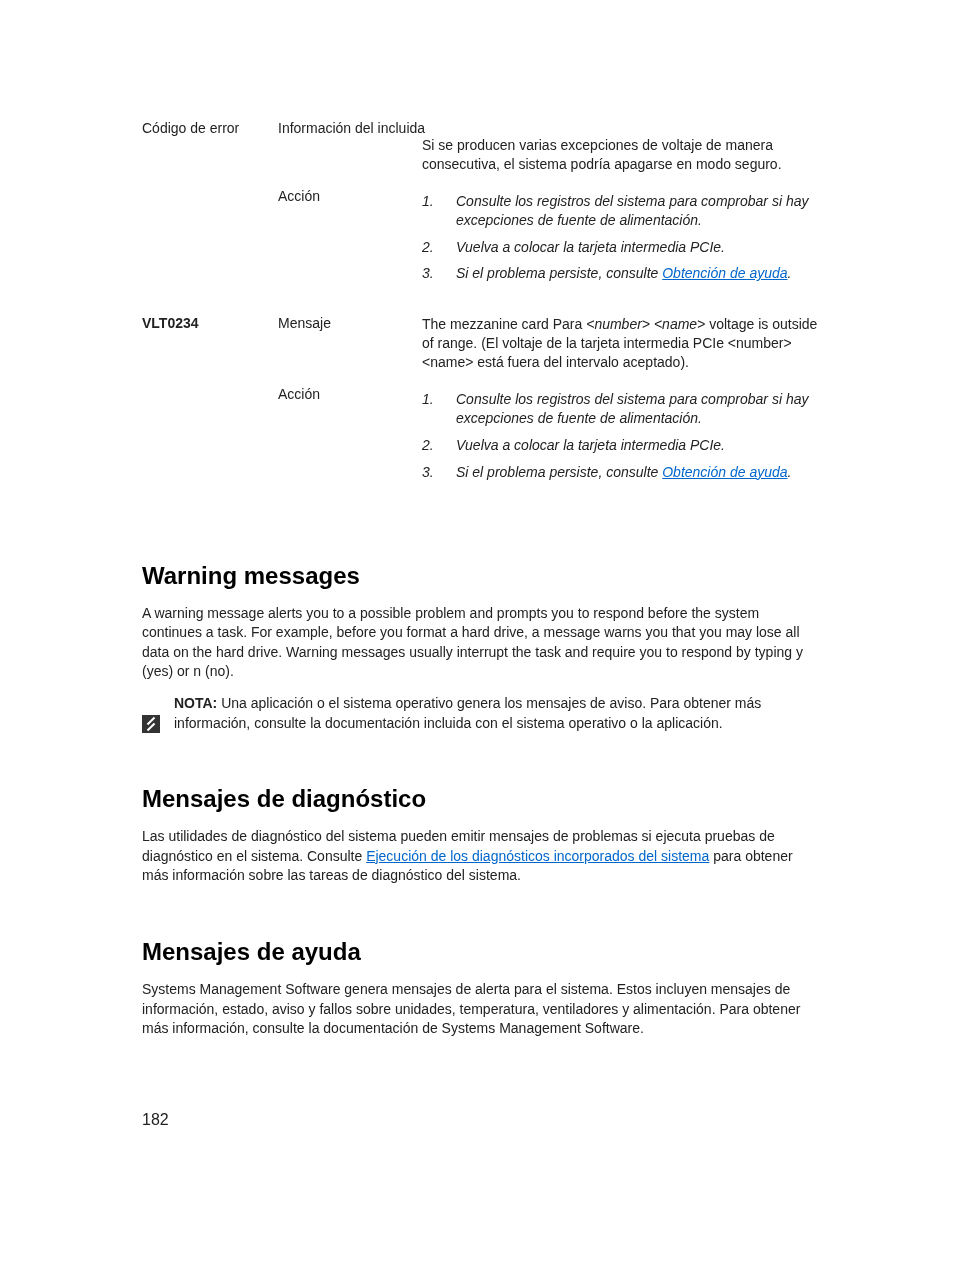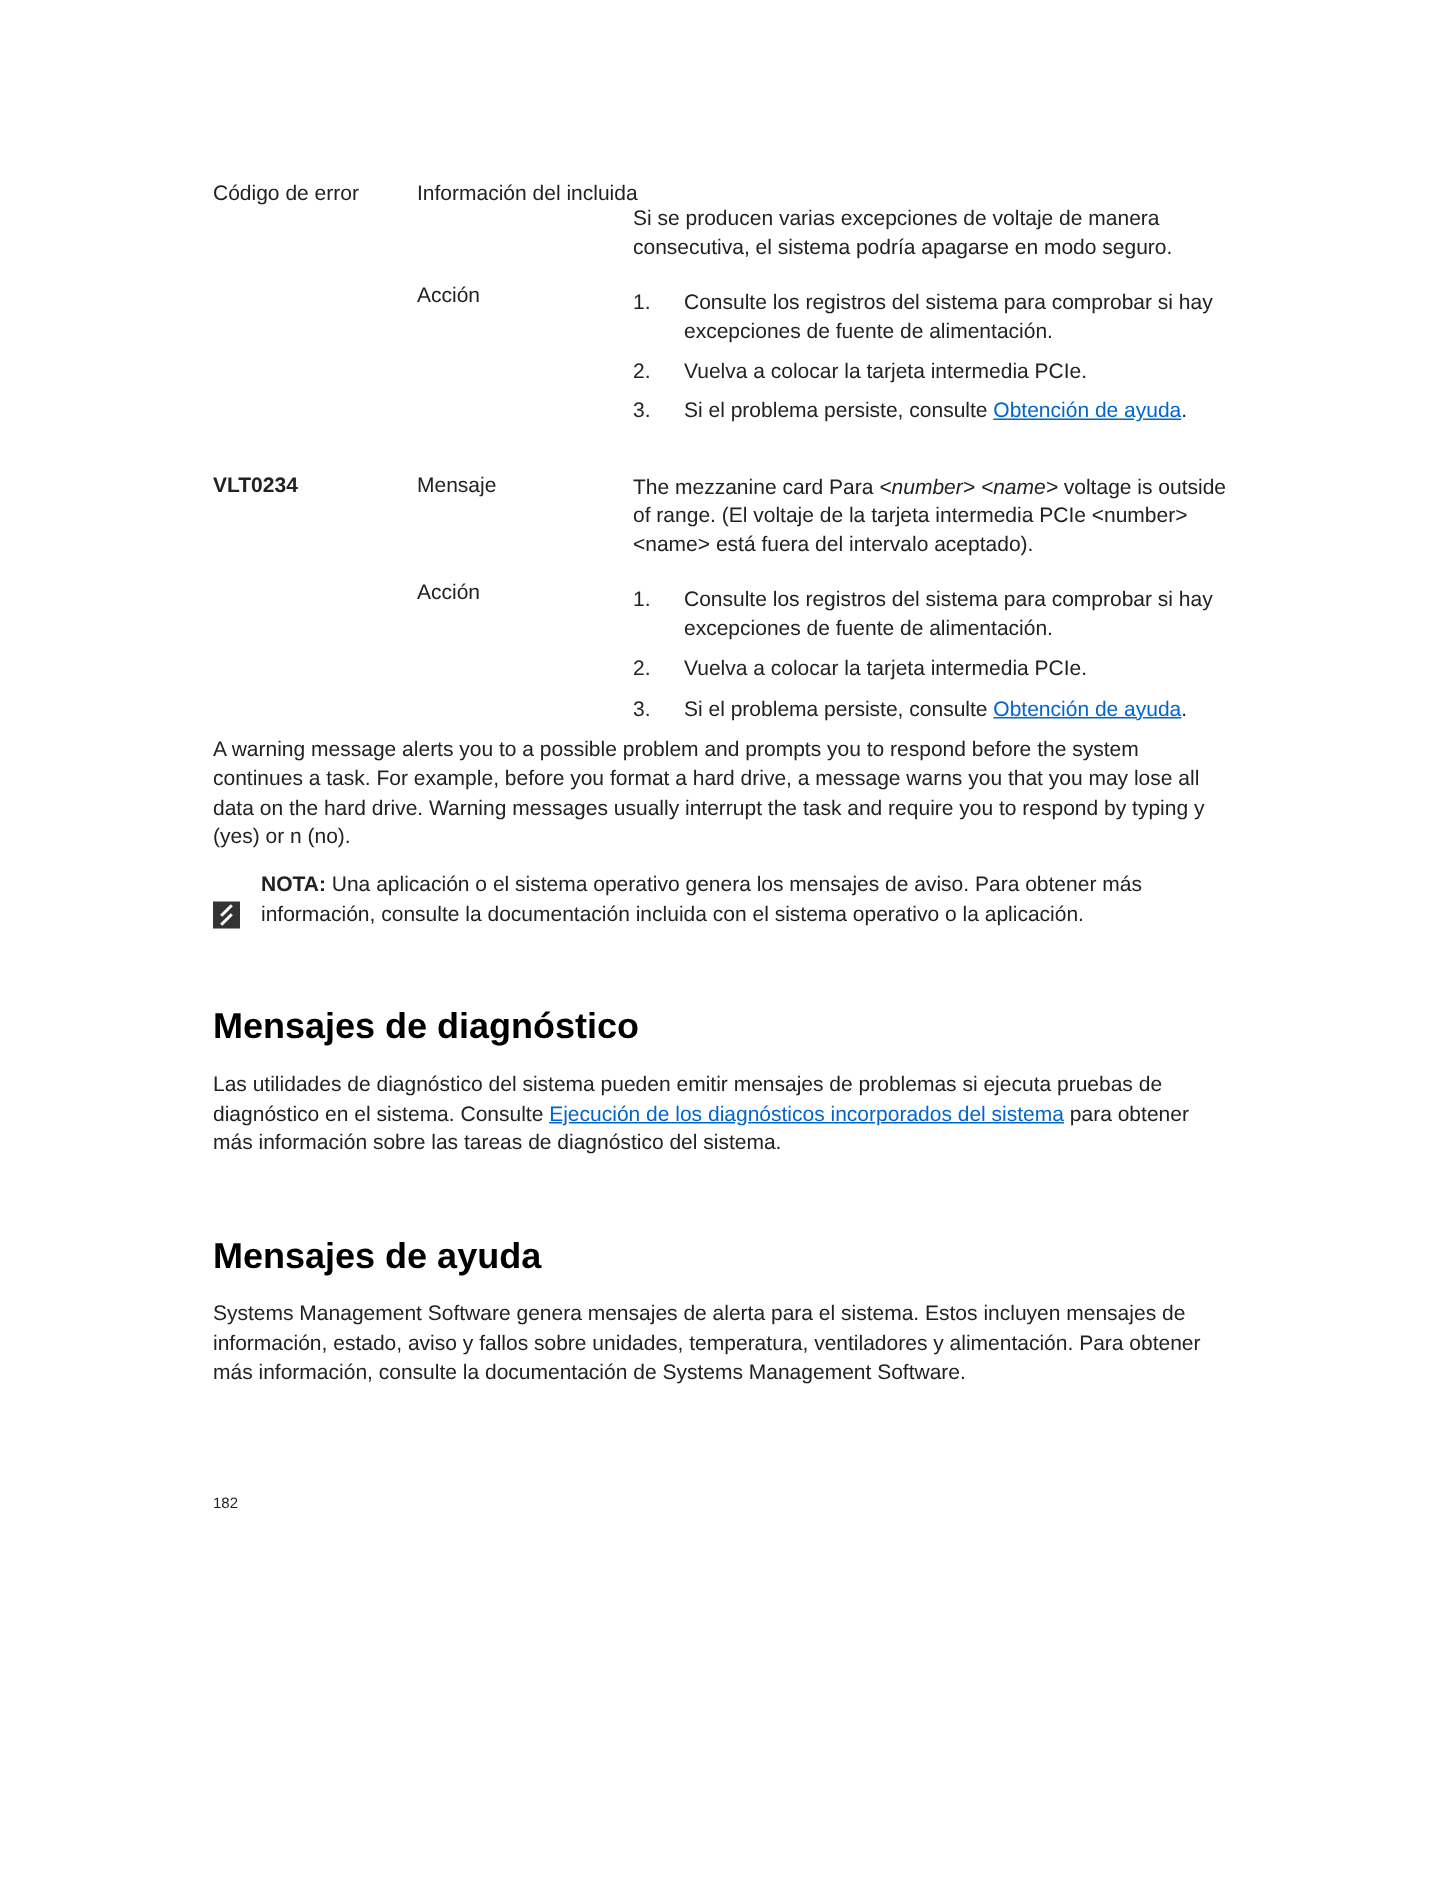--- a/index.html
+++ b/index.html
@@ -46,20 +46,21 @@
     line-height: 1.35;
   }
   .row-spacer {
     height: 24px;
   }
   ol {
     margin: 4px 0 0 0;
     padding-left: 0;
     list-style: none;
     counter-reset: step;
+    font-style: italic;
   }
   ol > li {
     counter-increment: step;
     position: relative;
     padding-left: 34px;
     margin-bottom: 8px;
     line-height: 1.35;
   }
   ol > li::before {
     content: counter(step) ".";
@@ -118,21 +119,21 @@
     transform: rotate(-45deg);
   }
   .note-text {
     line-height: 1.4;
   }
   .note-label {
     font-weight: 600;
   }
   .page-num {
     margin-top: 72px;
-    font-size: 10px;
+    font-size: 16px;
   }
   em.var {
     font-style: italic;
   }
 </style>
 </head>
 <body>
 
 <div class="page">
 
@@ -189,20 +190,21 @@
           <li>Vuelva a colocar la tarjeta intermedia PCIe.</li>
           <li>
             <span>Si el problema persiste, consulte </span><a href="#">Obtención de ayuda</a><span>.</span>
           </li>
         </ol>
       </td>
     </tr>
   </tbody>
     </table>
 
+  <h2 class="first-h">Warning messages</h2>
   <p class="body-text">A warning message alerts you to a possible problem and prompts you to respond before the system continues a task. For example, before you format a hard drive, a message warns you that you may lose all data on the hard drive. Warning messages usually interrupt the task and require you to respond by typing y (yes) or n (no).</p>
   <div class="note">
     <div class="note-icon"></div>
     <div class="note-text">
       <span class="note-label">NOTA:</span><span> Una aplicación o el sistema operativo genera los mensajes de aviso. Para obtener más información, consulte la documentación incluida con el sistema operativo o la aplicación.</span>
     </div>
   </div>
 
   <h2>Mensajes de diagnóstico</h2>
   <p class="body-text">

